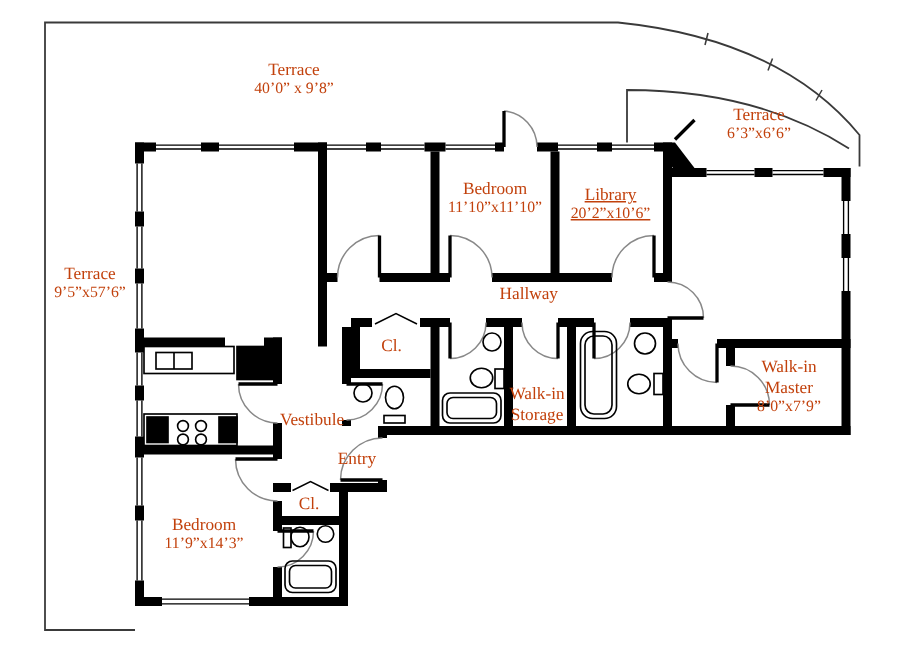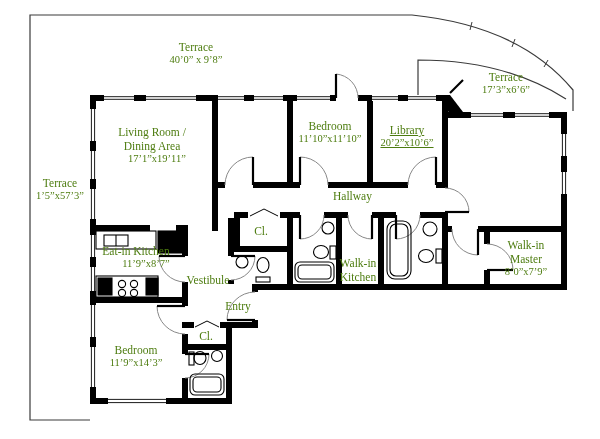--- a/index.html
+++ b/index.html
@@ -5,24 +5,24 @@
   * { margin:0; padding:0; box-sizing:border-box; }
   html,body { background:#ffffff; }
   body { font-family:"Liberation Serif", serif; }
   #plan {
     position:relative; width:600px; height:439px;
     background:#ffffff; overflow:hidden;
   }
   #plan svg { position:absolute; left:0; top:0; }
   .room-label {
     position:absolute; transform:translateX(-50%);
-    text-align:center; color:#4d7c0f; line-height:1.22; white-space:nowrap;
+    text-align:center; color:#c2410c; line-height:1.22; white-space:nowrap;
   }
   .room-label .name { display:block; font-size:11.5px; }
-  .room-label .dims { display:block; font-size:10.5px;text-align:right; }
+  .room-label .dims { display:block; font-size:10.5px; }
 </style>
 </head>
 <body>
 
 <div id="plan">
 
   <svg width="600" height="439" viewBox="0 0 600 439">
 
     <g stroke="#3a3a3a" stroke-width="1.2" fill="none">
       <path d="M90,420 L30,420 L30,15 L412,15 Q520,26 573,90 L573,111"></path>
@@ -199,55 +199,46 @@
       <circle cx="217" cy="356" r="5.5"></circle>
     </g>
   </svg>
 
   <div class="room-label" style="left:196px; top:40px;">
     <span class="name">Terrace</span>
     <span class="dims">40’0” x 9’8”</span>
   </div>
   <div class="room-label" style="left:506px; top:70px;">
     <span class="name">Terrace</span>
-    <span class="dims">17’3”x6’6”</span>
+    <span class="dims">6’3”x6’6”</span>
   </div>
   <div class="room-label" style="left:60px; top:176px;">
     <span class="name">Terrace</span>
-    <span class="dims">1’5”x57’3”</span>
-  </div>
-  <div class="room-label" style="left:152px; top:125px;">
-    <span class="name">Living Room /</span>
-    <span class="name">Dining Area</span>
-    <span class="dims">17’1”x19’11”</span>
+    <span class="dims">9’5”x57’6”</span>
   </div>
   <div class="room-label" style="left:330px; top:119px;">
     <span class="name">Bedroom</span>
     <span class="dims">11’10”x11’10”</span>
   </div>
   <div class="room-label" style="left:407px; top:123px;text-decoration:underline;">
     <span class="name">Library</span>
     <span class="dims">20’2”x10’6”</span>
   </div>
   <div class="room-label" style="left:345px; top:189px;padding-left:15px;">
     <span class="name">Hallway</span>
   </div>
   <div class="room-label" style="left:261px; top:224px;">
     <span class="name">Cl.</span>
   </div>
-  <div class="room-label" style="left:136px; top:244px;">
-    <span class="name">Eat-in Kitchen</span>
-    <span class="dims">11’9”x8’7”</span>
-  </div>
   <div class="room-label" style="left:208px; top:273px;">
     <span class="name">Vestibule</span>
   </div>
   <div class="room-label" style="left:358px; top:256px;">
     <span class="name">Walk-in</span>
-    <span class="name">Kitchen</span>
+    <span class="name">Storage</span>
   </div>
   <div class="room-label" style="left:526px; top:238px;">
     <span class="name">Walk-in</span>
     <span class="name">Master</span>
     <span class="dims">8’0”x7’9”</span>
   </div>
   <div class="room-label" style="left:238px; top:299px;text-align:right;">
     <span class="name">Entry</span>
   </div>
   <div class="room-label" style="left:206px; top:329px;">

